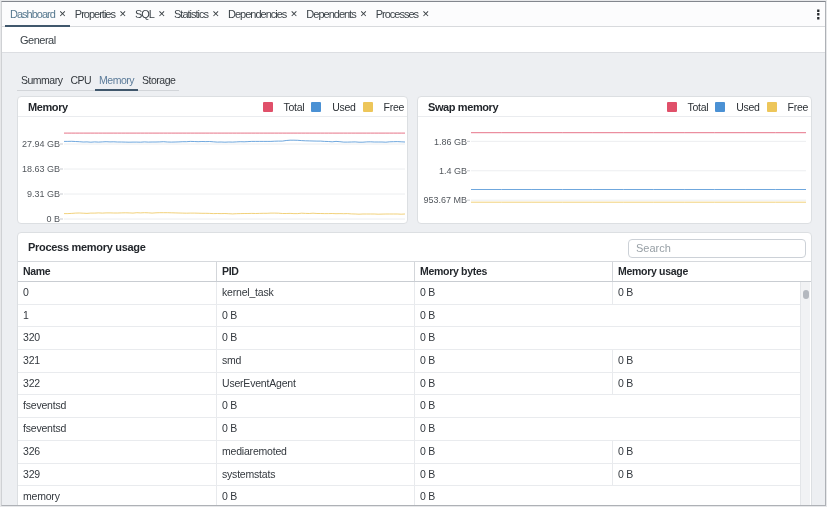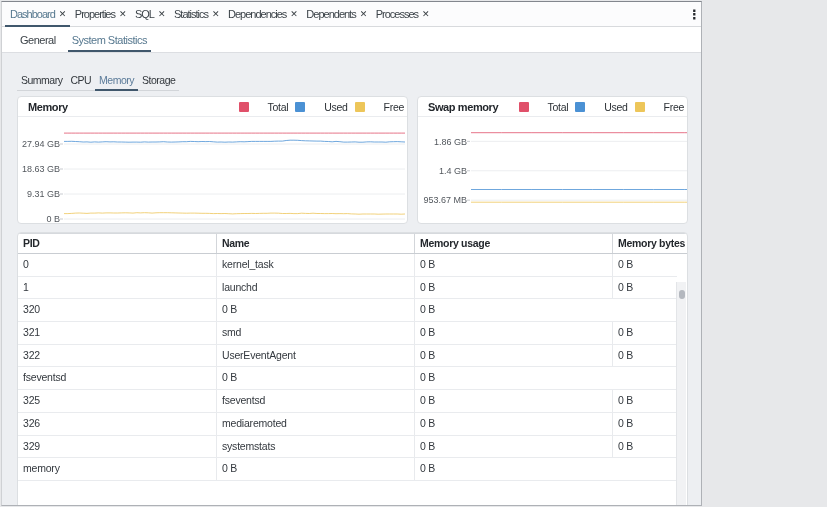--- a/index.html
+++ b/index.html
@@ -4,21 +4,21 @@
 <style>
   * { box-sizing: border-box; margin: 0; padding: 0; }
   html, body { width: 827px; height: 507px; }
   body {
     font-family: "Liberation Sans", "DejaVu Sans", sans-serif;
     background: #e7e8ea;
     position: relative;
     overflow: hidden;
   }
   .frame {
-    position: absolute; left: 1px; top: 1px; width: 701px; height: 505px;
+    position: absolute; left: 1px; top: 1px; width: 825px; height: 505px;
     border: 1px solid #aeb1b6;
     border-top-color: #83878e;
     border-left-color: #cfd1d4;
     background: #edeff2;
     overflow: hidden;
   }
   
   .tabbar {
     height: 25px; background: #fcfcfd;
     border-bottom: 1px solid #d8dadd;
@@ -88,21 +88,21 @@
   .chart-panel.right { flex: 1; }
   .panel-head {
     height: 20px; display: flex; align-items: center;
     padding: 0 3px 0 10px;
   }
   .chart-panel .panel-head { border-bottom: 1px solid #eaecef; }
   .panel-title { font-size: 11px; font-weight: bold; letter-spacing: -0.4px; color: #23272c; }
   .legend { margin-left: auto; display: flex; align-items: center; }
   .legend-item { display: flex; align-items: center; margin-left: 7px; }
   .legend-swatch { width: 10px; height: 10px; border-radius: 1px; }
-  .legend-label { font-size: 10.5px; letter-spacing: -0.3px; color: #2c3136; margin-left: 19px; }
+  .legend-label { font-size: 10.5px; letter-spacing: -0.3px; color: #2c3136; margin-left: 11px; }
   .chart-body { position: relative; height: 106px; }
   .chart-body svg { position: absolute; left: 0; top: 0; }
   
   .table-panel { margin-top: 8px; height: 281px; position: relative; }
   .table-head { height: 28px; display: flex; align-items: center;
     padding: 0 5px 0 10px; }
   .table-head .panel-title { letter-spacing: -0.3px; }
   .search-input {
     width: 178px; height: 19px; border: 1px solid #ccd1d7; border-radius: 4px;
     font-family: "Liberation Sans", "DejaVu Sans", sans-serif;
@@ -172,23 +172,20 @@
       <div class="mtab">
         <span>Processes</span>
         <span class="xbtn">✕</span>
       </div>
     <div class="kebab">⋮</div>
   </div>
 
   <div class="subbar">
     <div class="dtab">
         <span>General</span>
-      </div>
-      <div class="dtab active">
-        <span>System Statistics</span>
       </div>
   </div>
 
   <div class="content">
 
     
     <div class="stat-tabs">
       <div class="stab">
           <span>Summary</span>
         </div>
@@ -275,36 +272,39 @@
               <polyline points="53.0,15.7 83.5,15.7 113.9,15.7 144.4,15.7 174.8,15.7 205.3,15.7 235.7,15.7 266.2,15.7 296.6,15.7 327.1,15.7 357.5,15.7 388.0,15.7" fill="none" stroke="#e0506a" stroke-width="1" stroke-opacity="0.8" stroke-linejoin="round"></polyline>
               <polyline points="53.0,72.5 83.5,72.5 113.9,72.5 144.4,72.5 174.8,72.5 205.3,72.5 235.7,72.5 266.2,72.5 296.6,72.5 327.1,72.5 357.5,72.5 388.0,72.5" fill="none" stroke="#4b91d4" stroke-width="1" stroke-opacity="0.8" stroke-linejoin="round"></polyline>
               <polyline points="53.0,85.2 83.5,85.2 113.9,85.2 144.4,85.2 174.8,85.2 205.3,85.2 235.7,85.2 266.2,85.2 296.6,85.2 327.1,85.2 357.5,85.2 388.0,85.2" fill="none" stroke="#edc65a" stroke-width="1" stroke-opacity="0.8" stroke-linejoin="round"></polyline>
             </svg>
           </div>
       </div>
     </div>
 
     
     <div class="panel table-panel">
+      <div class="table-head">
+        <span class="panel-title">Process memory usage</span>
+        <input class="search-input" type="text" placeholder="Search" style="">
+      </div>
       <div class="thead">
-        <div class="th">PID</div>
-          <div class="th">Name</div>
+        <div class="th">Name</div>
+          <div class="th">PID</div>
+          <div class="th">Memory bytes</div>
           <div class="th">Memory usage</div>
-          <div class="th">Memory bytes</div>
       </div>
       <div class="tbody">
         <div class="trow">
             <div class="td">0</div>
             <div class="td">kernel_task</div>
             <div class="td">0 B</div>
             <div class="td">0 B</div>
           </div>
           <div class="trow">
             <div class="td">1</div>
-            <div class="td">launchd</div>
             <div class="td">0 B</div>
             <div class="td">0 B</div>
           </div>
           <div class="trow">
             <div class="td">320</div>
             <div class="td">0 B</div>
             <div class="td">0 B</div>
           </div>
           <div class="trow">
             <div class="td">321</div>
@@ -317,21 +317,20 @@
             <div class="td">UserEventAgent</div>
             <div class="td">0 B</div>
             <div class="td">0 B</div>
           </div>
           <div class="trow">
             <div class="td">fseventsd</div>
             <div class="td">0 B</div>
             <div class="td">0 B</div>
           </div>
           <div class="trow">
-            <div class="td">325</div>
             <div class="td">fseventsd</div>
             <div class="td">0 B</div>
             <div class="td">0 B</div>
           </div>
           <div class="trow">
             <div class="td">326</div>
             <div class="td">mediaremoted</div>
             <div class="td">0 B</div>
             <div class="td">0 B</div>
           </div>

